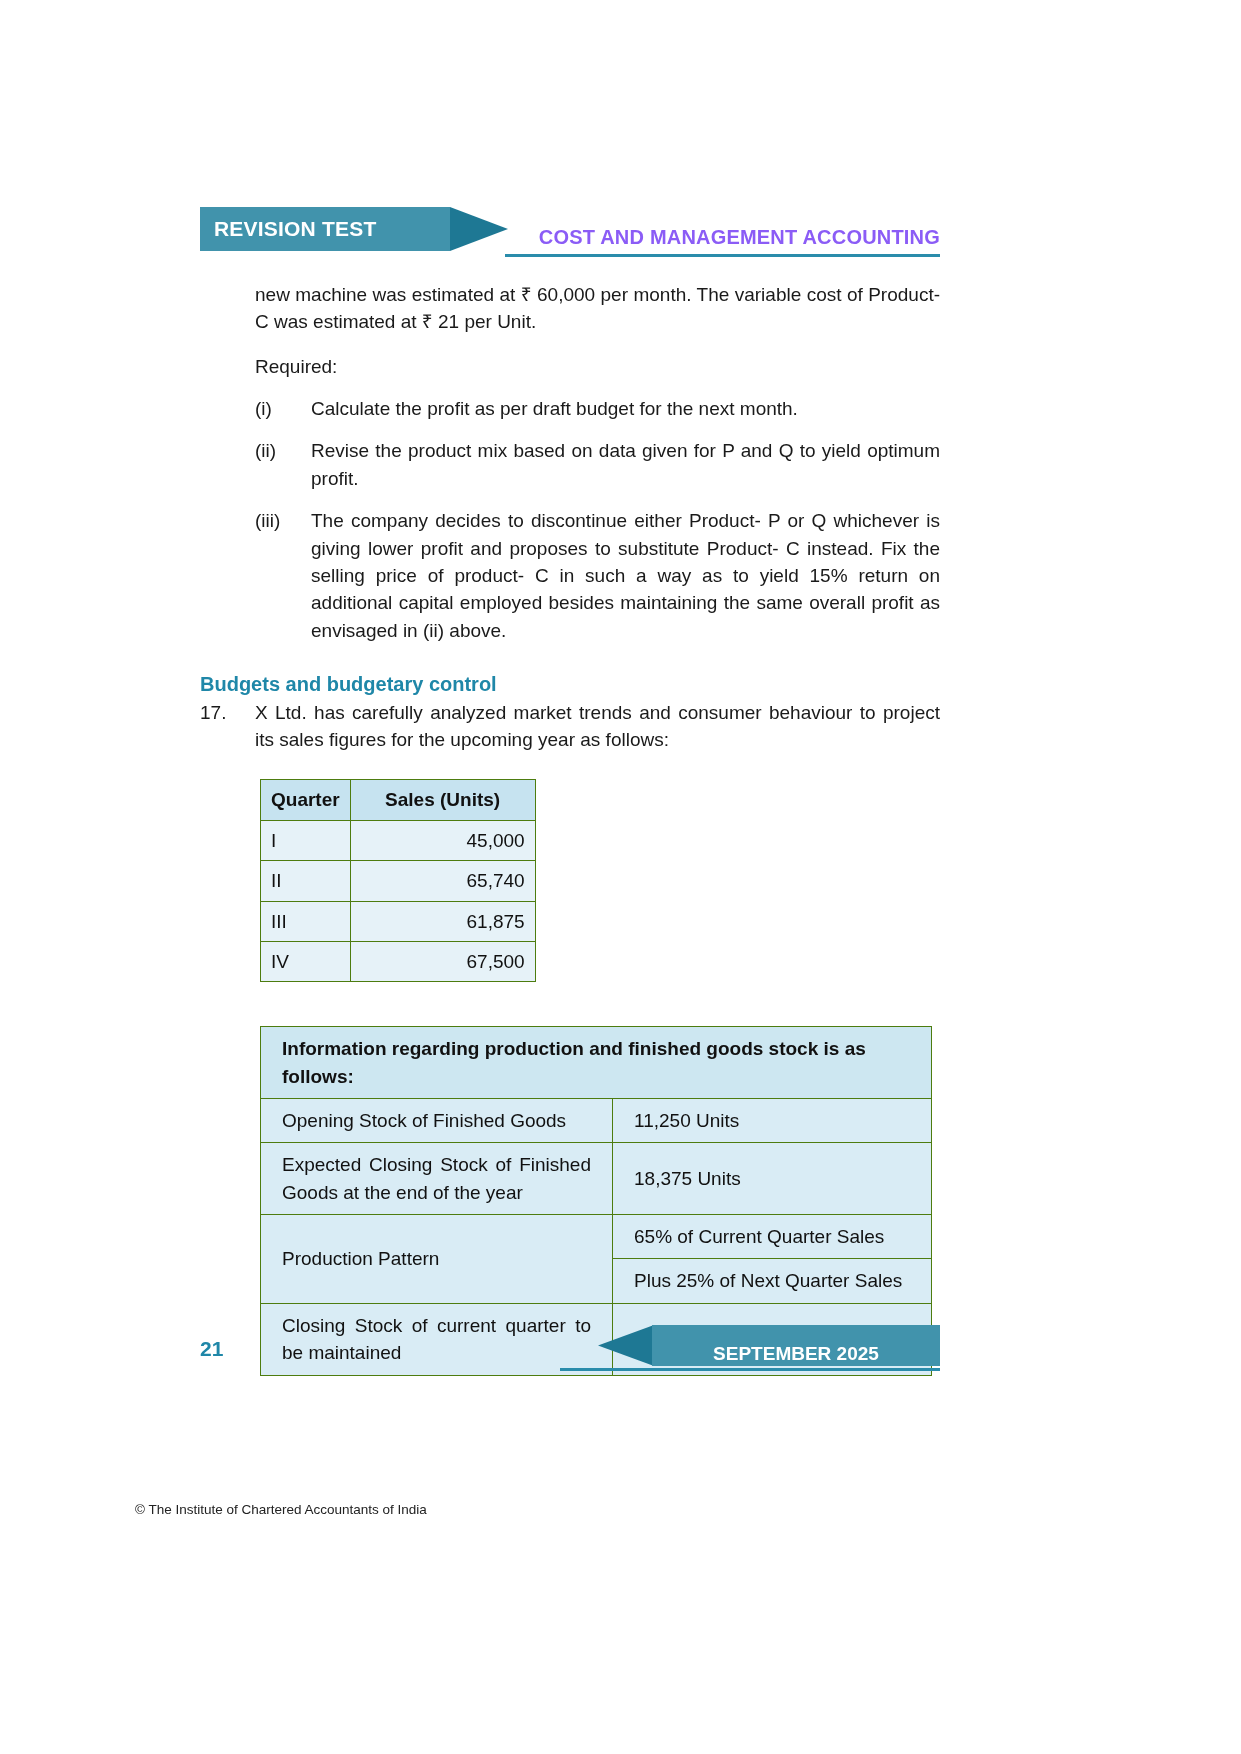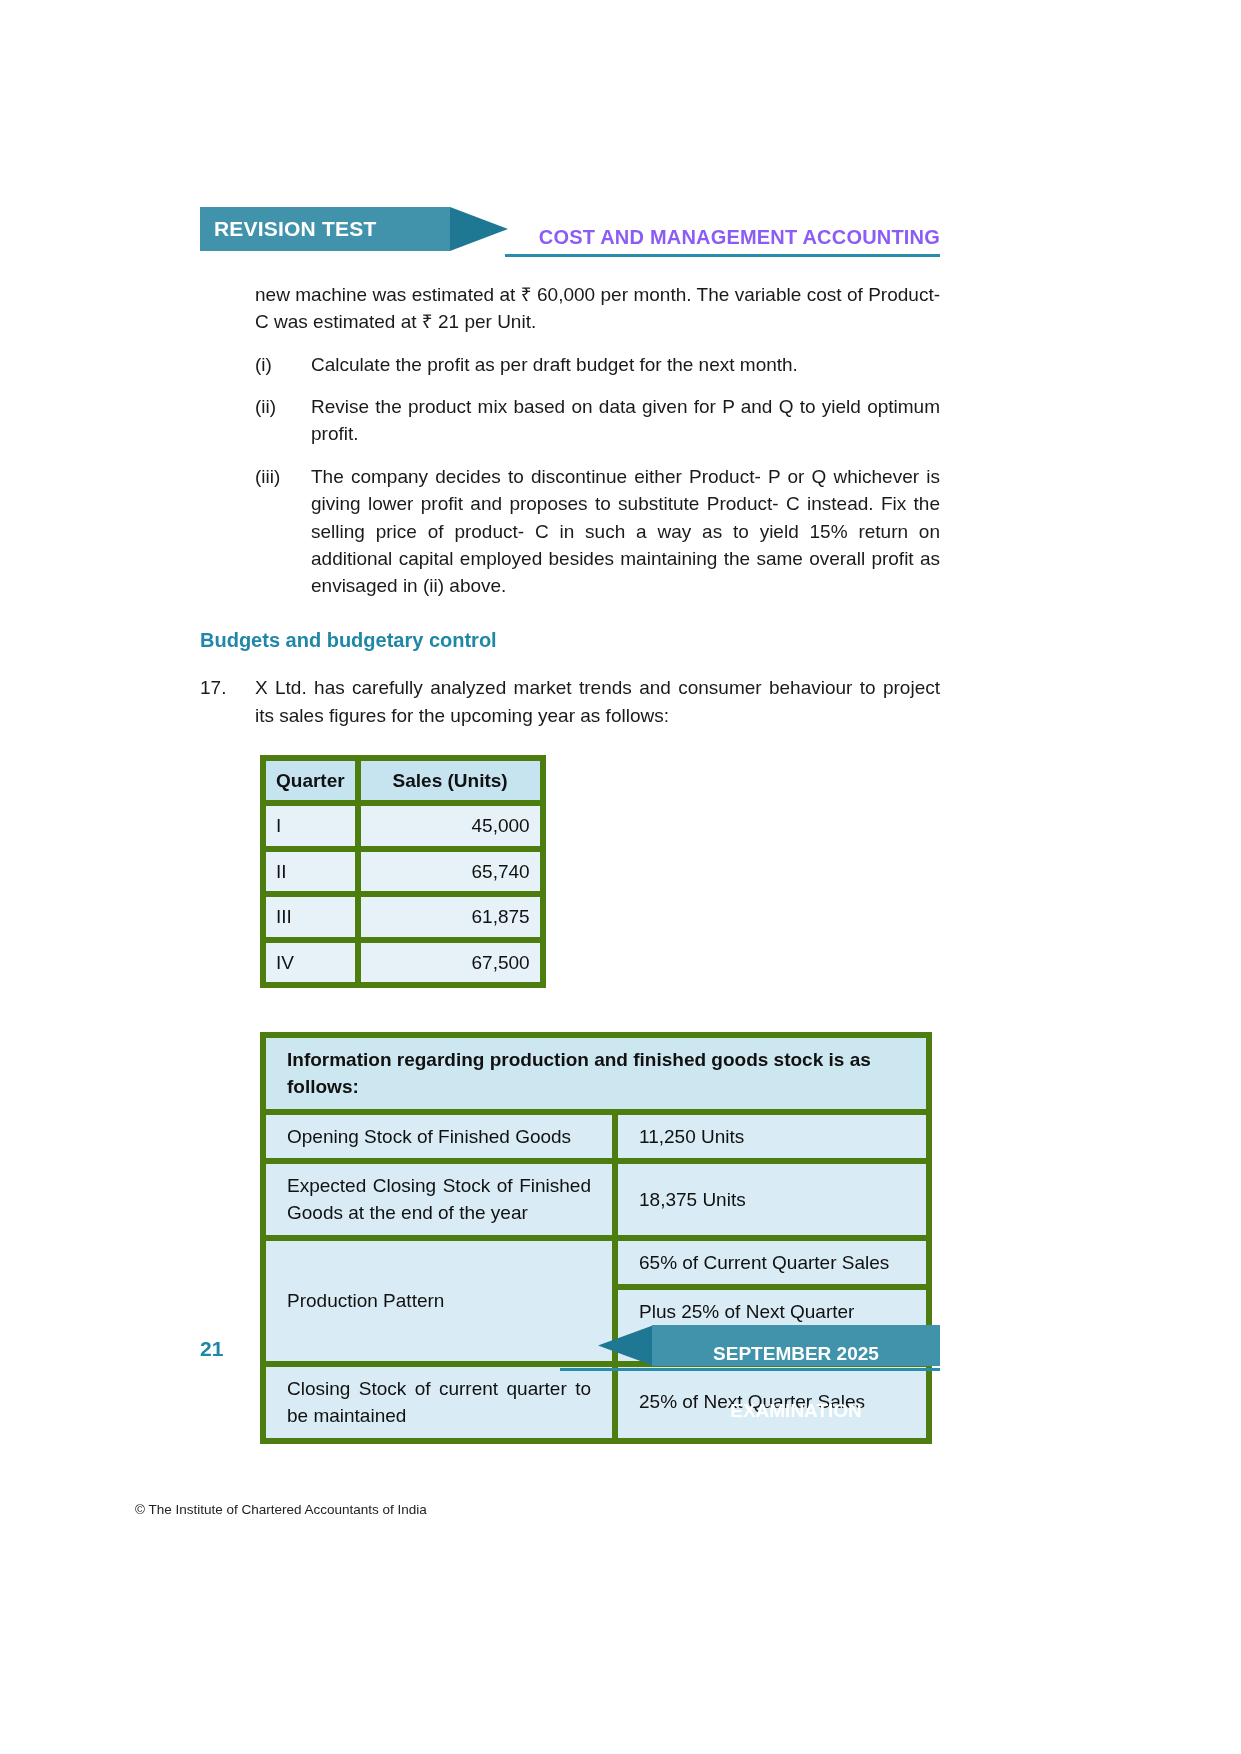--- a/index.html
+++ b/index.html
@@ -37,27 +37,27 @@
     font-size:19px; line-height:1.44; color:#1a1a1a;
   }
   .para { padding-left:55px; text-align:justify; }
   .required { padding-left:55px; margin-top:17px; }
   .list-item { display:flex; padding-left:55px; margin-top:15px; }
   .list-marker { flex:0 0 56px; }
   .list-text { flex:1; text-align:justify; }
   .section-heading {
     margin-top:26px; color:#1f87a8; font-weight:bold; font-size:20px;
   }
-  .q-item { display:flex; margin-top:20px; }
+  .q-item { display:flex; }
   .q-num { flex:0 0 55px; }
   .q-text { flex:1; text-align:justify; }
 
   
   table { border-collapse:collapse; font-size:19px; color:#111111; }
-  td, th { border:6px solid #4d7c0f; }
+  td, th { border:1px solid #4d7c0f; }
 
   .sales-table { margin:26px 0 0 60px; }
   .sales-table th {
     background:#c6e3f0; font-weight:bold; padding:6px 10px; text-align:center;
   }
   .sales-table th.col-q { text-align:left; width:75px; }
   .sales-table th.col-s { width:185px; }
   .sales-table td { background:#e6f2f8; padding:6px 10px; }
   .sales-table td.num { text-align:right; }
 
@@ -98,20 +98,21 @@
     <span>REVISION TEST PAPER</span>
   </div>
   <div class="rtp-banner-arrow"></div>
   <div class="subject-title">COST AND MANAGEMENT ACCOUNTING</div>
   <div class="subject-rule"></div>
 
   <div class="content">
 
     <p class="para">new machine was estimated at ₹ 60,000 per month. The variable cost of Product- C was estimated at ₹ 21 per Unit.</p>
 
+    <p class="required">Required:</p>
 
     <div class="list-item">
       <span class="list-marker">(i)</span>
       <span class="list-text">Calculate the profit as per draft budget for the next month.</span>
     </div>
     <div class="list-item">
       <span class="list-marker">(ii)</span>
       <span class="list-text">Revise the product mix based on data given for P and Q to yield optimum profit.</span>
     </div>
     <div class="list-item">

